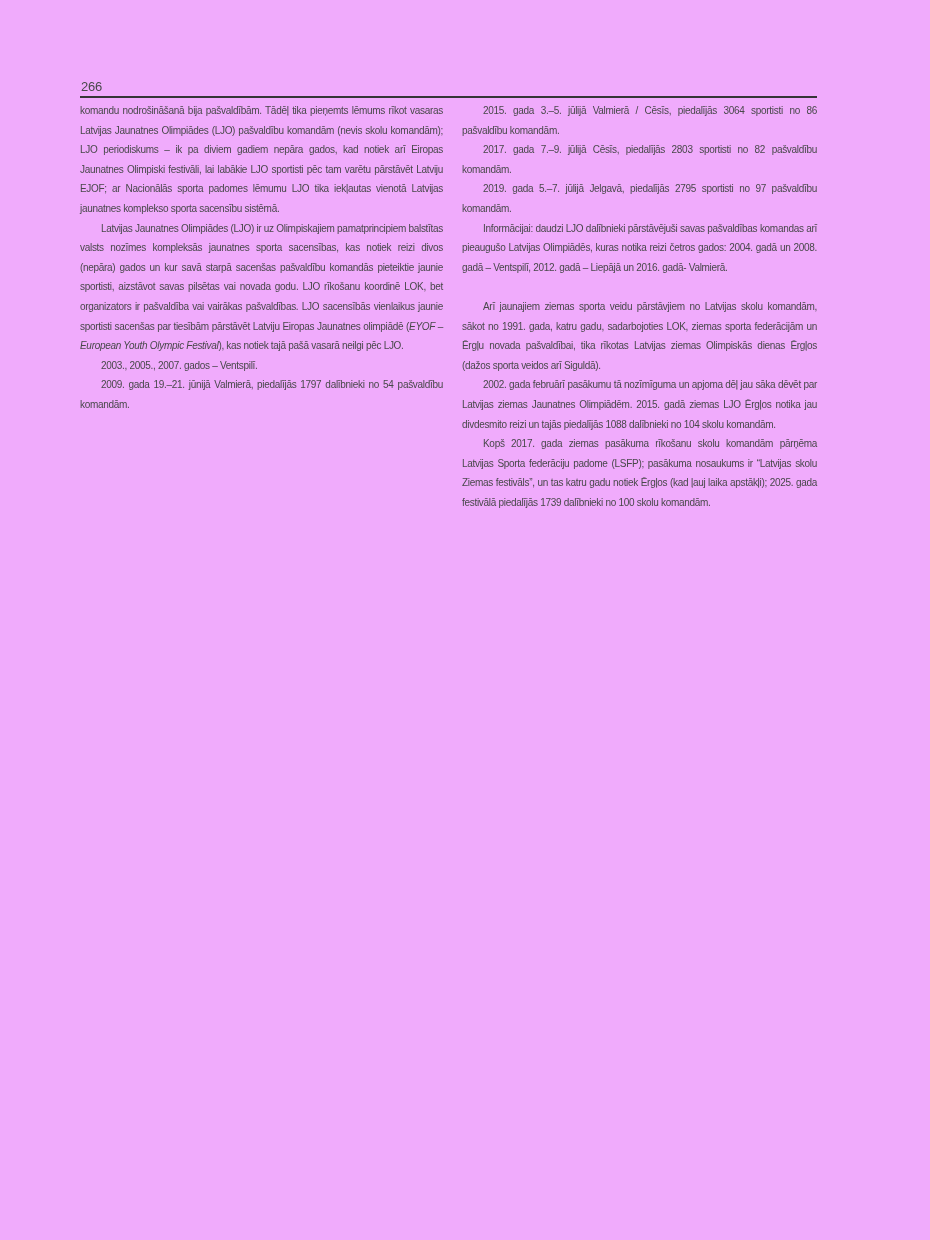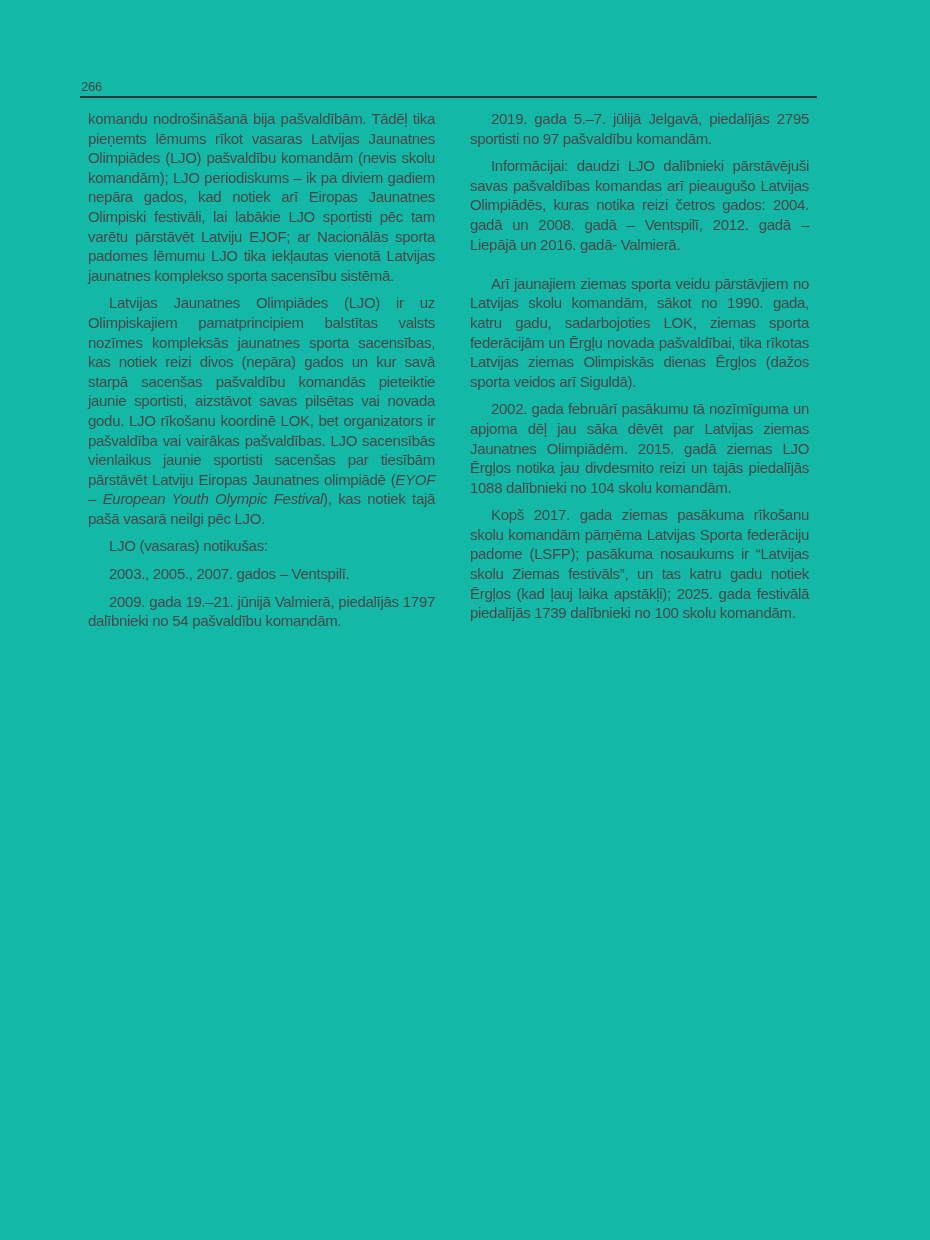--- a/index.html
+++ b/index.html
@@ -4,21 +4,21 @@
 <style>
   html, body {
     margin: 0;
     padding: 0;
     background: #ffffff;
   }
   .page {
     position: relative;
     width: 930px;
     height: 1240px;
-    background: #14b8a6;
+    background: #f0abfc;
     font-family: "Liberation Sans", sans-serif;
     color: #48484a;
     overflow: hidden;
   }
   .page-number {
     position: absolute;
     left: 81px;
     top: 80px;
     font-size: 13px;
     line-height: 14px;
@@ -40,46 +40,47 @@
     display: flex;
     gap: 19px;
     align-items: flex-start;
   }
   .col {
     flex: 0 0 auto;
   }
   .col-left  { width: 363px; }
   .col-right { width: 355px; }
   .col p {
-    margin: 8px;
-    font-size: 15px;
+    margin: 0;
+    font-size: 10px;
     line-height: 19.6px;
     letter-spacing: -0.3px;
     text-align: justify;
     color: #48484a;
   }
   .col p.indent { text-indent: 21px; }
   .col p.space-before { margin-top: 19.6px; }
   .seg-italic { font-style: italic; }
 </style>
 </head>
 <body>
 
 <div class="page">
   <div class="page-number">266</div>
   <div class="header-rule"></div>
   <div class="columns">
     <div class="col col-left">
         <p><span>komandu nodrošināšanā bija pašvaldībām. Tādēļ tika pieņemts lēmums rīkot vasaras Latvijas Jaunatnes Olimpiādes (LJO) pašvaldību komandām (nevis skolu komandām); LJO periodiskums – ik pa diviem gadiem nepāra gados, kad notiek arī Eiropas Jaunatnes Olimpiski festivāli, lai labākie LJO sportisti pēc tam varētu pārstāvēt Latviju EJOF; ar Nacionālās sporta padomes lēmumu LJO tika iekļautas vienotā Latvijas jaunatnes komplekso sporta sacensību sistēmā.</span></p>
         <p class="indent"><span>Latvijas Jaunatnes Olimpiādes (LJO) ir uz Olimpiskajiem pamatprincipiem balstītas valsts nozīmes kompleksās jaunatnes sporta sacensības, kas notiek reizi divos (nepāra) gados un kur savā starpā sacenšas pašvaldību komandās pieteiktie jaunie sportisti, aizstāvot savas pilsētas vai novada godu. LJO rīkošanu koordinē LOK, bet organizators ir pašvaldība vai vairākas pašvaldības. LJO sacensībās vienlaikus jaunie sportisti sacenšas par tiesībām pārstāvēt Latviju Eiropas Jaunatnes olimpiādē (</span><span class="seg-italic">EYOF – European Youth Olympic Festival</span><span>), kas notiek tajā pašā vasarā neilgi pēc LJO.</span></p>
-        <p class="indent"><span>LJO (vasaras) notikušas:</span></p>
         <p class="indent"><span>2003., 2005., 2007. gados – Ventspilī.</span></p>
         <p class="indent"><span>2009. gada 19.–21. jūnijā Valmierā, piedalījās 1797 dalībnieki no 54 pašvaldību komandām.</span></p>
       </div>
     <div class="col col-right">
+        <p class="indent"><span>2015. gada 3.–5. jūlijā Valmierā / Cēsīs, piedalījās 3064 sportisti no 86 pašvaldību komandām.</span></p>
+        <p class="indent"><span>2017. gada 7.–9. jūlijā Cēsīs, piedalījās 2803 sportisti no 82 pašvaldību komandām.</span></p>
         <p class="indent"><span>2019. gada 5.–7. jūlijā Jelgavā, piedalījās 2795 sportisti no 97 pašvaldību komandām.</span></p>
         <p class="indent"><span>Informācijai: daudzi LJO dalībnieki pārstāvējuši savas pašvaldības komandas arī pieaugušo Latvijas Olimpiādēs, kuras notika reizi četros gados: 2004. gadā un 2008. gadā – Ventspilī, 2012. gadā – Liepājā un 2016. gadā- Valmierā.</span></p>
-        <p class="indent space-before"><span>Arī jaunajiem ziemas sporta veidu pārstāvjiem no Latvijas skolu komandām, sākot no 1990. gada, katru gadu, sadarbojoties LOK, ziemas sporta federācijām un Ērgļu novada pašvaldībai, tika rīkotas Latvijas ziemas Olimpiskās dienas Ērgļos (dažos sporta veidos arī Siguldā).</span></p>
+        <p class="indent space-before"><span>Arī jaunajiem ziemas sporta veidu pārstāvjiem no Latvijas skolu komandām, sākot no 1991. gada, katru gadu, sadarbojoties LOK, ziemas sporta federācijām un Ērgļu novada pašvaldībai, tika rīkotas Latvijas ziemas Olimpiskās dienas Ērgļos (dažos sporta veidos arī Siguldā).</span></p>
         <p class="indent"><span>2002. gada februārī pasākumu tā nozīmīguma un apjoma dēļ jau sāka dēvēt par Latvijas ziemas Jaunatnes Olimpiādēm. 2015. gadā ziemas LJO Ērgļos notika jau divdesmito reizi un tajās piedalījās 1088 dalībnieki no 104 skolu komandām.</span></p>
         <p class="indent"><span>Kopš 2017. gada ziemas pasākuma rīkošanu skolu komandām pārņēma Latvijas Sporta federāciju padome (LSFP); pasākuma nosaukums ir “Latvijas skolu Ziemas festivāls”, un tas katru gadu notiek Ērgļos (kad ļauj laika apstākļi); 2025. gada festivālā piedalījās 1739 dalībnieki no 100 skolu komandām.</span></p>
       </div>
   </div>
 </div>
 
 </body></html>

